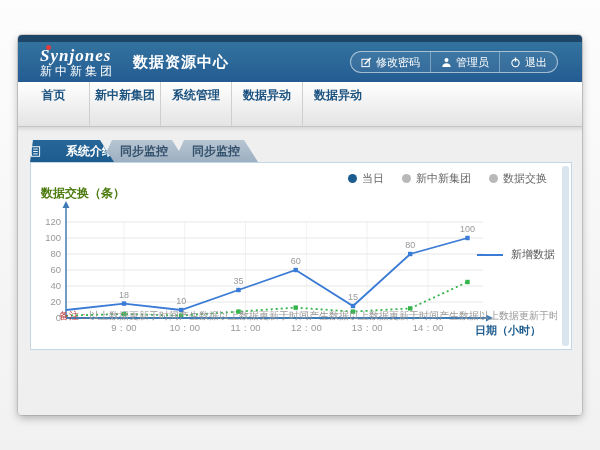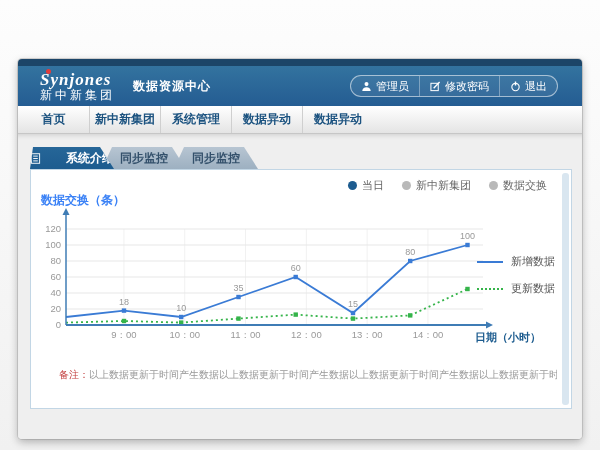--- a/index.html
+++ b/index.html
@@ -1,47 +1,47 @@
 <!DOCTYPE html>
 <html><head>
 <meta charset="utf-8">
 <style>
   * { margin:0; padding:0; box-sizing:border-box; }
   html,body { width:600px; height:450px; font-family:"Liberation Sans","DejaVu Sans",sans-serif; background:#f7f7f7; overflow:hidden; }
   .page { position:relative; width:600px; height:450px; background:linear-gradient(#fdfdfd,#f1f1f1); }
-  .window { position:absolute; left:18px; top:35px; width:564px; height:380px; background:#efefef; border-radius:4px; overflow:hidden; box-shadow:0 3px 9px rgba(0,0,0,.28), 0 0 0 1px #d9d9d9;margin-top:24px; }
+  .window { position:absolute; left:18px; top:35px; width:564px; height:380px; background:#efefef; border-radius:4px; overflow:hidden; box-shadow:0 3px 9px rgba(0,0,0,.28), 0 0 0 1px #d9d9d9; }
   .topstrip { height:7px; background:#1c4568; }
   .header { position:relative; height:40px; background:linear-gradient(#33739f,#245c92); display:flex; align-items:center; padding:0 14px; }
   .logo { position:relative; color:#fff; line-height:1.05; padding-left:8px; }
   .logo-name { font-family:"Liberation Serif","DejaVu Serif",serif; font-style:italic; font-weight:bold; font-size:17px; letter-spacing:1px; display:block; }
   .logo-sub { font-size:12px; font-weight:normal; letter-spacing:3px; display:block; }
   .logo-mark { position:absolute; left:14px; top:-2px; width:5px; height:5px; background:#e23c3c; border-radius:50%; }
-  .app-title { color:#fff; font-size:12px; font-weight:bold; margin-left:18px; letter-spacing:1px; }
+  .app-title { color:#fff; font-size:15px; font-weight:bold; margin-left:18px; letter-spacing:1px; }
   .user-pill { position:absolute; right:24px; top:9px; height:22px; display:flex; align-items:center; border:1px solid rgba(255,255,255,.55); border-radius:11px; background:rgba(255,255,255,.07); }
   .user-item { display:flex; align-items:center; gap:4px; padding:0 10px; color:#fff; font-size:11px; cursor:pointer; height:100%; }
   .user-item + .user-item { border-left:1px solid rgba(255,255,255,.35); }
   .uicon { width:11px; height:11px; display:block; }
-  .navbar { height:28px; background:linear-gradient(#ffffff,#e4e4e4); border-bottom:1px solid #c6c6c6; display:flex; }
+  .navbar { height:45px; background:linear-gradient(#ffffff,#e4e4e4); border-bottom:1px solid #c6c6c6; display:flex; }
   .nav-item { width:71px; text-align:center; line-height:26px; font-size:12px; font-weight:bold; color:#1c5380; cursor:pointer; }
   .nav-item + .nav-item { border-left:1px solid #cfcfcf; }
   .content { position:relative; height:306px; background:#efefef; box-shadow:inset 0 5px 5px -4px rgba(0,0,0,.15); }
   .tabs { position:absolute; left:12px; top:13px; height:22px; }
   .tab { position:absolute; top:0; height:22px; font-size:12px; font-weight:bold; line-height:22px; cursor:pointer; text-align:center; }
   .tab-0 { left:0; width:84px; z-index:3; }
   .tab-1 { left:72px; width:84px; z-index:2; }
   .tab-2 { left:144px; width:84px; z-index:1; }
   .tab { clip-path:polygon(10px 0, calc(100% - 14px) 0, 100% 100%, 0 100%); background:linear-gradient(#b7c5d2,#9db0c1); color:#33506b; }
   .tab.active { clip-path:polygon(3px 0, calc(100% - 14px) 0, 100% 100%, 0 100%); background:linear-gradient(#266698,#1d5c8f); color:#fff; display:flex; align-items:center; justify-content:space-between; gap:8px; }
   .tab .ticon { width:11px; height:11px; }
-  .panel { position:absolute; left:12px; right:10px; top:35px; height:240px; background:#fff; border:1px solid #c2d6e5; }
+  .panel { position:absolute; left:12px; right:10px; top:35px; height:188px; background:#fff; border:1px solid #c2d6e5; }
   .radio-group { position:absolute; top:8px; right:24px; display:flex; gap:18px; }
   .radio { display:flex; align-items:center; gap:5px; font-size:11px; color:#666; cursor:pointer; }
   .radio .dot { width:9px; height:9px; border-radius:50%; background:#b9b9b9; }
   .radio .dot.selected { background:#1d5c8f; }
-  .ylabel { position:absolute; left:10px; top:22px; font-size:12px; font-weight:bold; color:#3b82f6; }
+  .ylabel { position:absolute; left:10px; top:22px; font-size:12px; font-weight:bold; color:#4d7c0f; }
   #chart-svg { position:absolute; left:0; top:36px; width:530px; height:140px; }
   #chart-svg text { font-family:"Liberation Sans","DejaVu Sans",sans-serif; }
   #chart-svg .tick { font-size:9.5px; fill:#999; }
   #chart-svg .plabel { font-size:9px; fill:#999; }
   #chart-svg .xlabel { font-size:11px; font-weight:bold; fill:#1d5c8f; }
   .legend { position:absolute; right:16px; top:84px; display:flex; flex-direction:column; gap:12px; }
   .legend-row { display:flex; align-items:center; gap:8px; font-size:11px; color:#555; }
   .legend-sample { width:26px; height:0; border-top:2px solid #999; }
   .note { position:absolute; left:28px; right:14px; bottom:26px; font-size:10px; color:#999; white-space:nowrap; overflow:hidden; }
   .note .prefix { color:#c44343;text-align:right; }
@@ -58,31 +58,31 @@
       <div class="logo">
         <span class="logo-mark"></span>
         <span class="logo-name">Synjones</span>
         <span class="logo-sub">新中新集团</span>
       </div>
       <div class="app-title">数据资源中心</div>
 
       <div class="user-pill">
         <div class="user-item">
           <svg class="uicon" viewBox="0 0 12 12">
+              <rect x="1" y="2.5" width="8" height="8" fill="none" stroke="#fff" stroke-width="1.1"></rect>
+              <line x1="4" y1="8" x2="10.5" y2="1.2" stroke="#fff" stroke-width="1.5"></line>
+            </svg>
+          <span>修改密码</span>
+        </div>
+        <div class="user-item">
+          <svg class="uicon" viewBox="0 0 12 12">
               <circle cx="6" cy="3.4" r="2.2" fill="#fff"></circle>
               <path d="M1.4 11c0-2.6 2-4.1 4.6-4.1s4.6 1.5 4.6 4.1z" fill="#fff"></path>
             </svg>
           <span>管理员</span>
-        </div>
-        <div class="user-item">
-          <svg class="uicon" viewBox="0 0 12 12">
-              <rect x="1" y="2.5" width="8" height="8" fill="none" stroke="#fff" stroke-width="1.1"></rect>
-              <line x1="4" y1="8" x2="10.5" y2="1.2" stroke="#fff" stroke-width="1.5"></line>
-            </svg>
-          <span>修改密码</span>
         </div>
         <div class="user-item">
           <svg class="uicon" viewBox="0 0 12 12">
               <circle cx="6" cy="6.6" r="4" fill="none" stroke="#fff" stroke-width="1.2"></circle>
               <line x1="6" y1="0.6" x2="6" y2="5" stroke="#fff" stroke-width="1.5"></line>
             </svg>
           <span>退出</span>
         </div>
       </div>
     </div>
@@ -182,24 +182,20 @@
             <line x1="35" y1="119" x2="456" y2="119" stroke="#3f7cb5" stroke-width="2"></line>
             <polygon points="455,115.5 455,122.5 462,119" fill="#3f7cb5"></polygon>
             <text x="477" y="135" text-anchor="middle" class="xlabel">日期（小时）</text>
           </svg>
 
         <div class="legend">
           <div class="legend-row">
             <span class="legend-sample" style="border-top: 2px solid rgb(58, 123, 213);"></span>
             <span>新增数据</span>
           </div>
-          <div class="legend-row">
-            <span class="legend-sample" style="border-top: 2px dotted rgb(53, 180, 74);"></span>
-            <span>更新数据</span>
-          </div>
         </div>
 
         <div class="note">
           <span class="prefix">备注：</span><span>以上数据更新于时间产生数据以上数据更新于时间产生数据以上数据更新于时间产生数据以上数据更新于时间产生数据以上数据更新于</span>
         </div>
 
         <div class="scrollbar"></div>
       </div>
     </div>
   </div>

